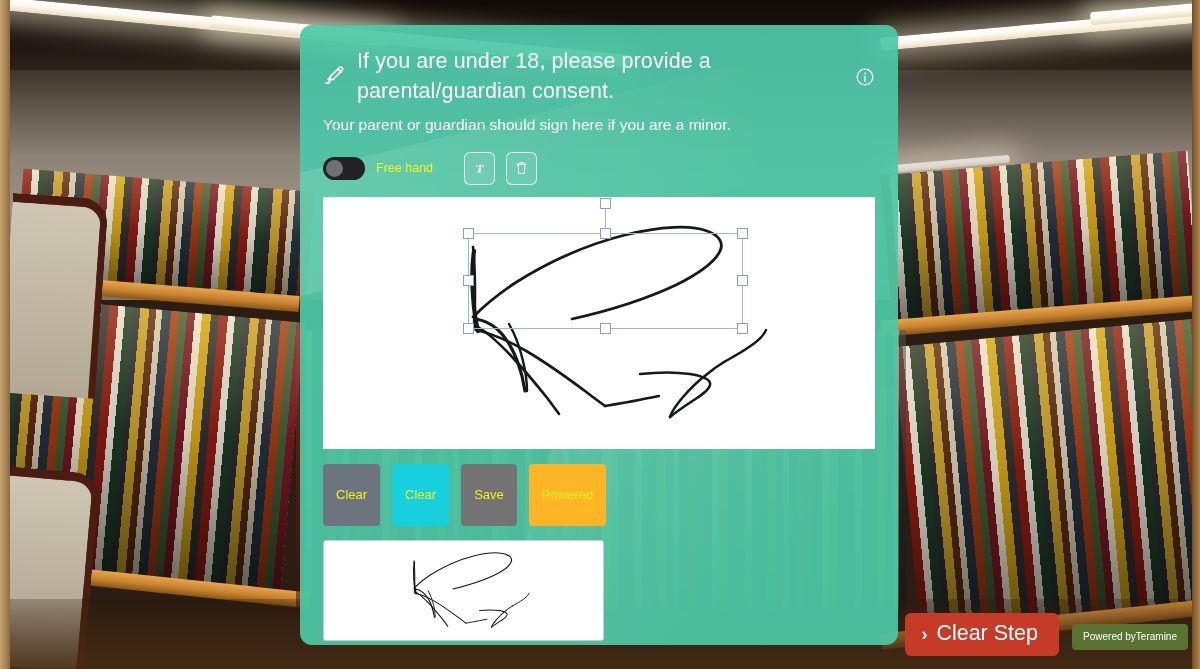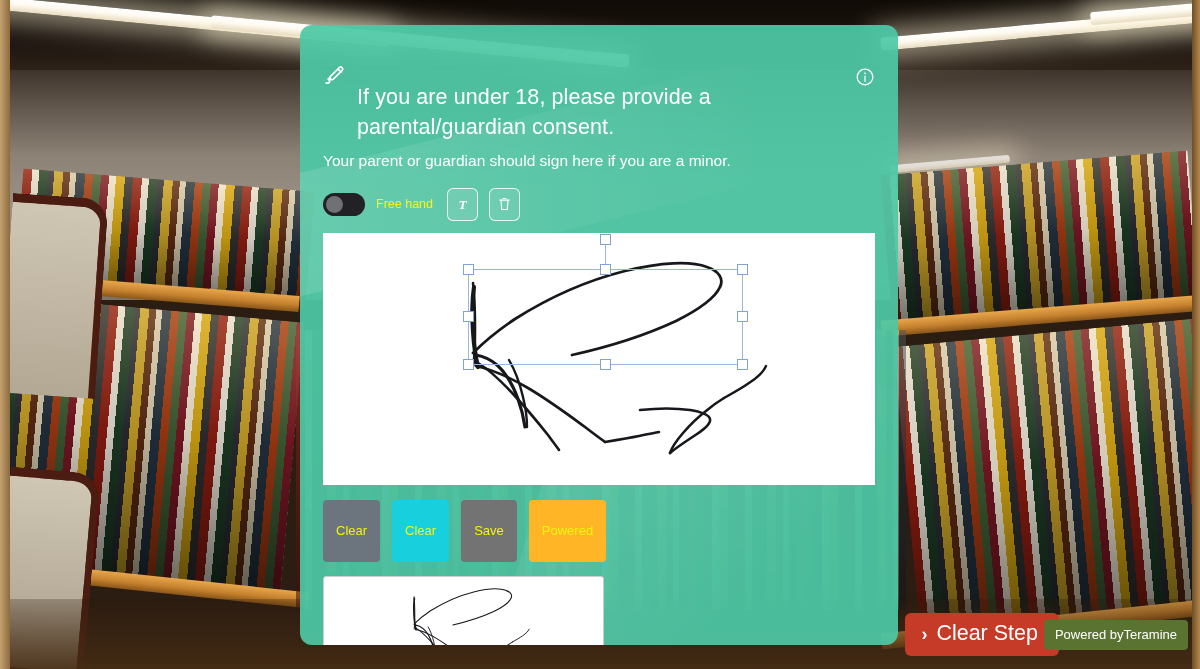--- a/index.html
+++ b/index.html
@@ -157,21 +157,20 @@
     width: 24px; height: 26px;
     margin-top: 16px;
   }
   .title {
     flex: 1 1 auto;
     font-size: 21.5px;
     line-height: 1.38;
     font-weight: 400;
     letter-spacing: .1px;
     padding-right: 8px;
-    margin-top: 36px;
   }
   .info-icon {
     flex: 0 0 auto;
     width: 20px; height: 20px;
     margin-top: 20px;
     cursor: pointer;
   }
 
   .subtitle {
     position: relative;
@@ -203,21 +202,21 @@
     top: 3px; left: 3px;
     width: 17px; height: 17px;
     border-radius: 50%;
     background: #6f7175;
   }
   .freehand-label {
     font-size: 12.5px;
     color: #f7f716;
     font-weight: 400;
     flex: 0 0 auto;
-    margin-right: 3px;
+    margin-right: 20px;
   }
   .tool-btn {
     width: 31px; height: 33px;
     border: 1.6px solid rgba(255,255,255,.85);
     border-radius: 6px;
     background: rgba(255,255,255,.10);
     display: flex; align-items: center; justify-content: center;
     cursor: pointer;
     flex: 0 0 auto;
   }
@@ -318,21 +317,21 @@
   }
   .chev { font-size: 18px; font-weight: 700; line-height: 1; }
 
   .powered {
     position: absolute;
     right: 12px;
     bottom: 19px;
     background: #5b7331;
     color: #ffffff;
     border-radius: 4px;
-    font-size: 13px;
+    font-size: 10px;
     padding: 7px 11px;
     display: flex;
     align-items: center;
     line-height: 1.2;
     cursor: pointer;
     justify-content: center;
   }
   .powered b { font-weight: 400; }
 </style>
 </head>

